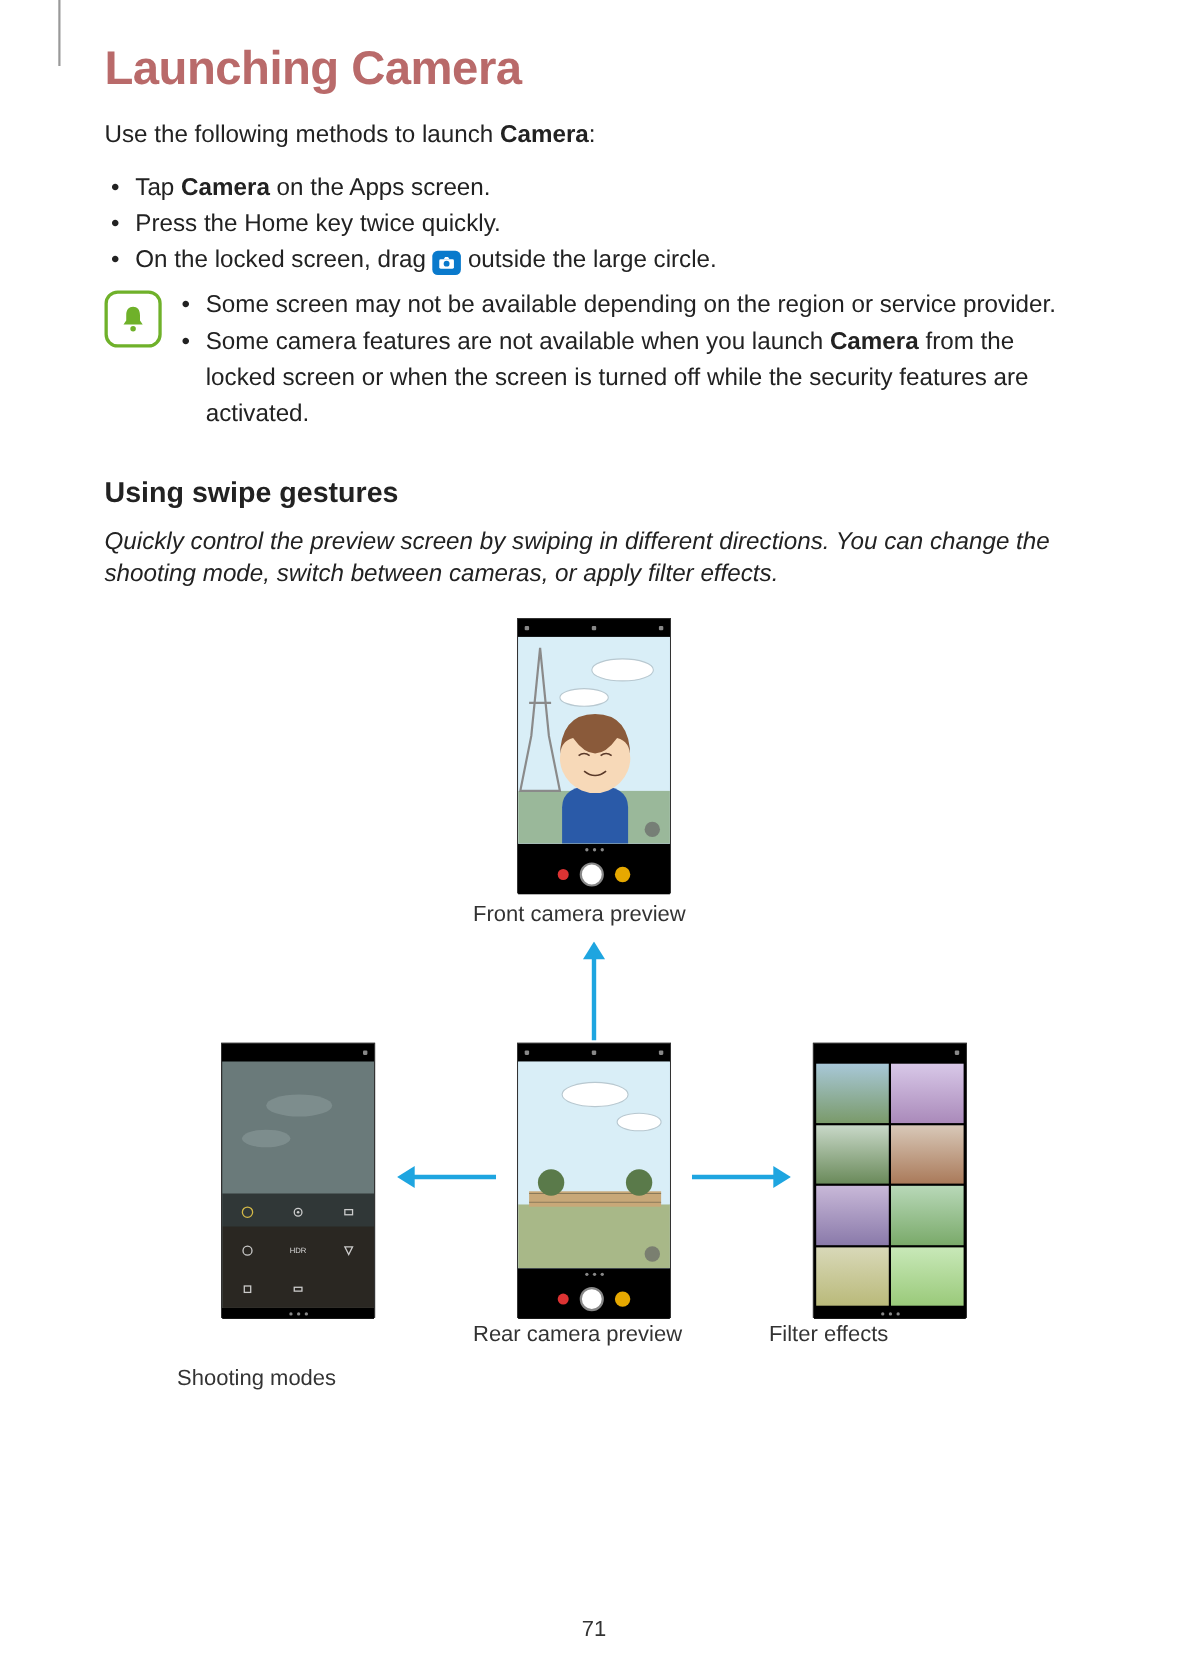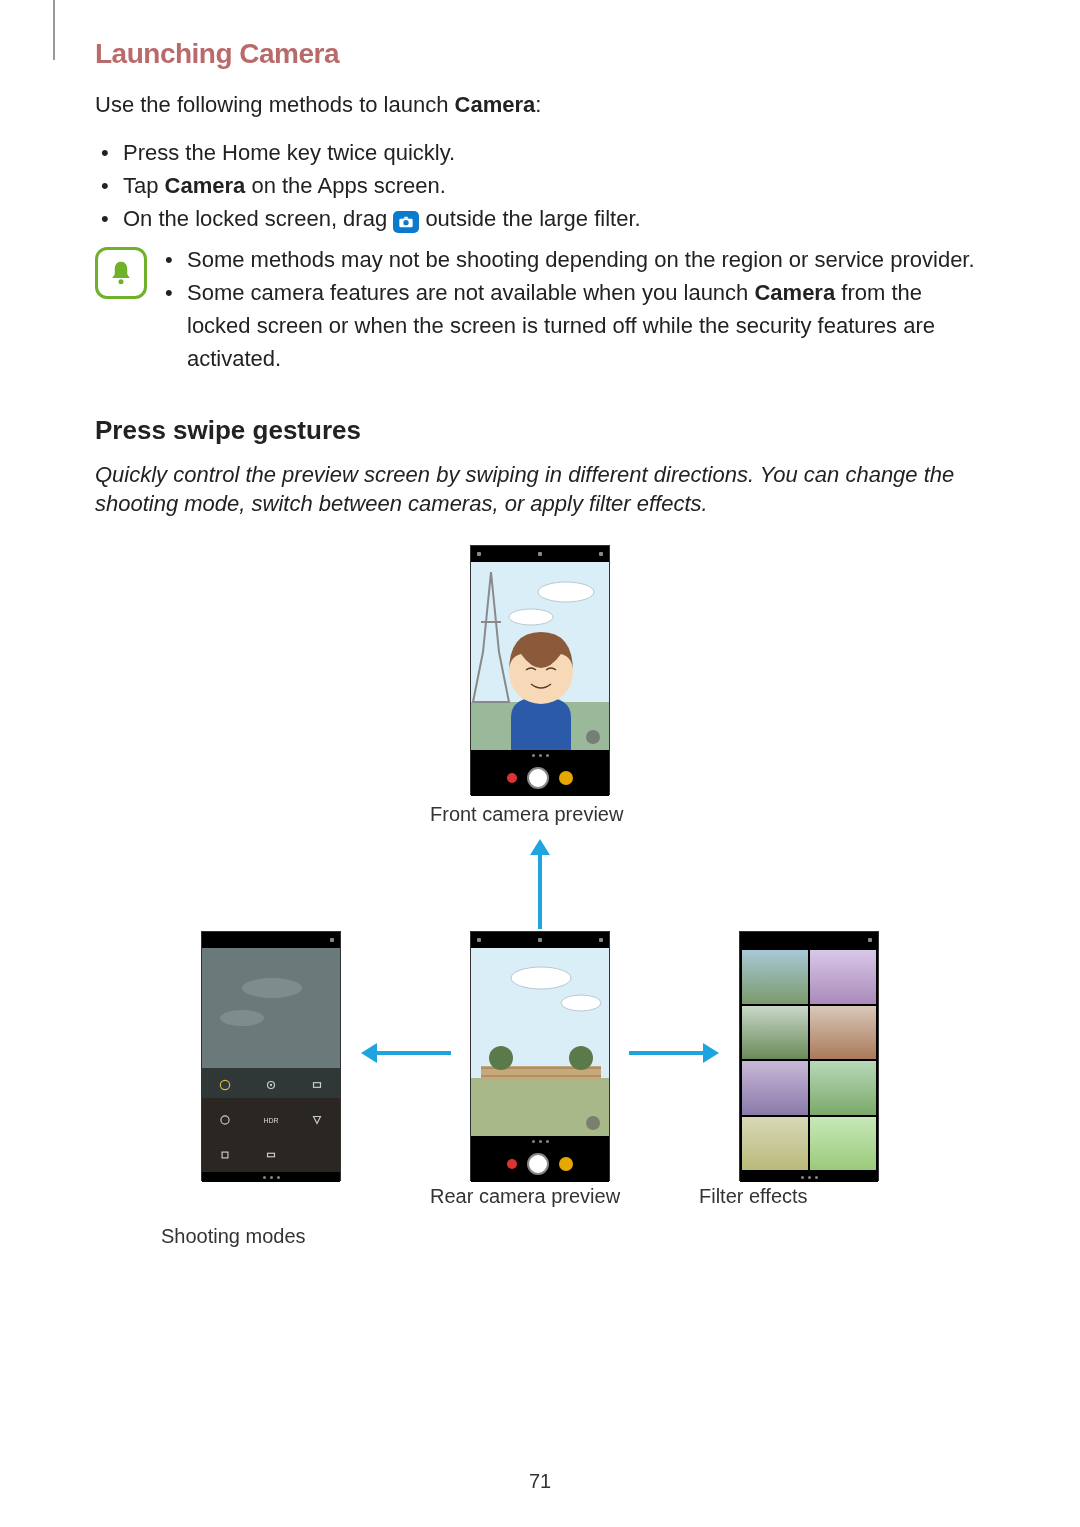--- a/index.html
+++ b/index.html
@@ -1,20 +1,20 @@
 <!DOCTYPE html>
 <html><head>
 <meta charset="utf-8">
 <style>
   * { box-sizing: border-box; margin: 0; padding: 0; }
   html, body { width: 1080px; height: 1527px; background: #fff; font-family: Arial, Helvetica, sans-serif; color: #222; }
   .page { position: relative; width: 1080px; height: 1527px; padding: 38px 95px 0 95px; }
   .vline { position: absolute; left: 53px; top: 0; width: 2px; height: 60px; background: #999; }
   .breadcrumb { font-size: 21px; color: #555; margin-bottom: 58px; margin-left: 6px; }
-  .h1 { font-size: 28px; font-weight: bold; color: #b96a6a; margin-bottom: 20px; letter-spacing: -0.5px; }
+  .h1 { font-size: 43px; font-weight: bold; color: #b96a6a; margin-bottom: 20px; letter-spacing: -0.5px; }
   .body-text { font-size: 22px; line-height: 1.35; color: #222; }
   .intro { margin-bottom: 16px; }
   ul.bullets { list-style: none; padding-left: 28px; margin-bottom: 8px; }
   ul.bullets li { position: relative; font-size: 22px; line-height: 1.5; color: #222; }
   ul.bullets li::before { content: "•"; position: absolute; left: -22px; top: 0; font-size: 22px; color: #222; }
   .inline-icon { display: inline-flex; align-items: center; justify-content: center; width: 26px; height: 22px; background: #0a7acc; border-radius: 5px; vertical-align: -3px; }
   .inline-icon svg { width: 16px; height: 14px; }
   .note-row { display: flex; gap: 18px; margin-top: 6px; margin-bottom: 40px; }
   .bell-icon { flex: 0 0 52px; width: 52px; height: 52px; border: 3px solid #6fb12a; border-radius: 12px; display: flex; align-items: center; justify-content: center; margin-top: 4px; }
   .bell-icon svg { width: 30px; height: 30px; }
@@ -66,51 +66,51 @@
   <div class="vline"></div>
 
 
   <h1 class="h1">Launching Camera</h1>
 
   <p class="body-text intro">
     <span>Use the following methods to launch </span><b>Camera</b><span>:</span>
   </p>
 
   <ul class="bullets">
-    <li>Press the Home key twice quickly.</li>
     <li>
       <span>Tap </span><b>Camera</b><span> on the Apps screen.</span>
     </li>
+    <li>Press the Home key twice quickly.</li>
     <li>
       <span>On the locked screen, drag </span><span class="inline-icon">
         <svg viewBox="0 0 24 20">
             <rect x="2" y="5" width="20" height="13" rx="2" fill="#fff"></rect>
             <path d="M8 5 L10 2 H14 L16 5 Z" fill="#fff"></path>
             <circle cx="12" cy="11" r="4" fill="#0a7acc"></circle>
           </svg>
-      </span><span> outside the large filter.</span>
+      </span><span> outside the large circle.</span>
     </li>
   </ul>
 
   <div class="note-row">
     <div class="bell-icon">
       <svg viewBox="0 0 24 24">
           <path d="M12 3 C9 3 7 5 7 9 V13 L5 16 H19 L17 13 V9 C17 5 15 3 12 3 Z" fill="#6fb12a"></path>
           <circle cx="12" cy="19" r="2" fill="#6fb12a"></circle>
         </svg>
     </div>
     <ul class="bullets">
-      <li>Some methods may not be shooting depending on the region or service provider.</li>
+      <li>Some screen may not be available depending on the region or service provider.</li>
       <li>
         <span>Some camera features are not available when you launch </span><b>Camera</b><span> from the locked screen or when the screen is turned off while the security features are activated.</span>
       </li>
     </ul>
   </div>
 
-  <h2 class="h2">Press swipe gestures</h2>
+  <h2 class="h2">Using swipe gestures</h2>
   <p class="para">Quickly control the preview screen by swiping in different directions. You can change the shooting mode, switch between cameras, or apply filter effects.</p>
 
   <div class="diagram">
 
     <div class="phone" style="left:375px; top:0; height:250px;">
       <div class="topbar">
           <span class="dot"></span>
           <span class="dot"></span>
           <span class="dot"></span>
         </div>

